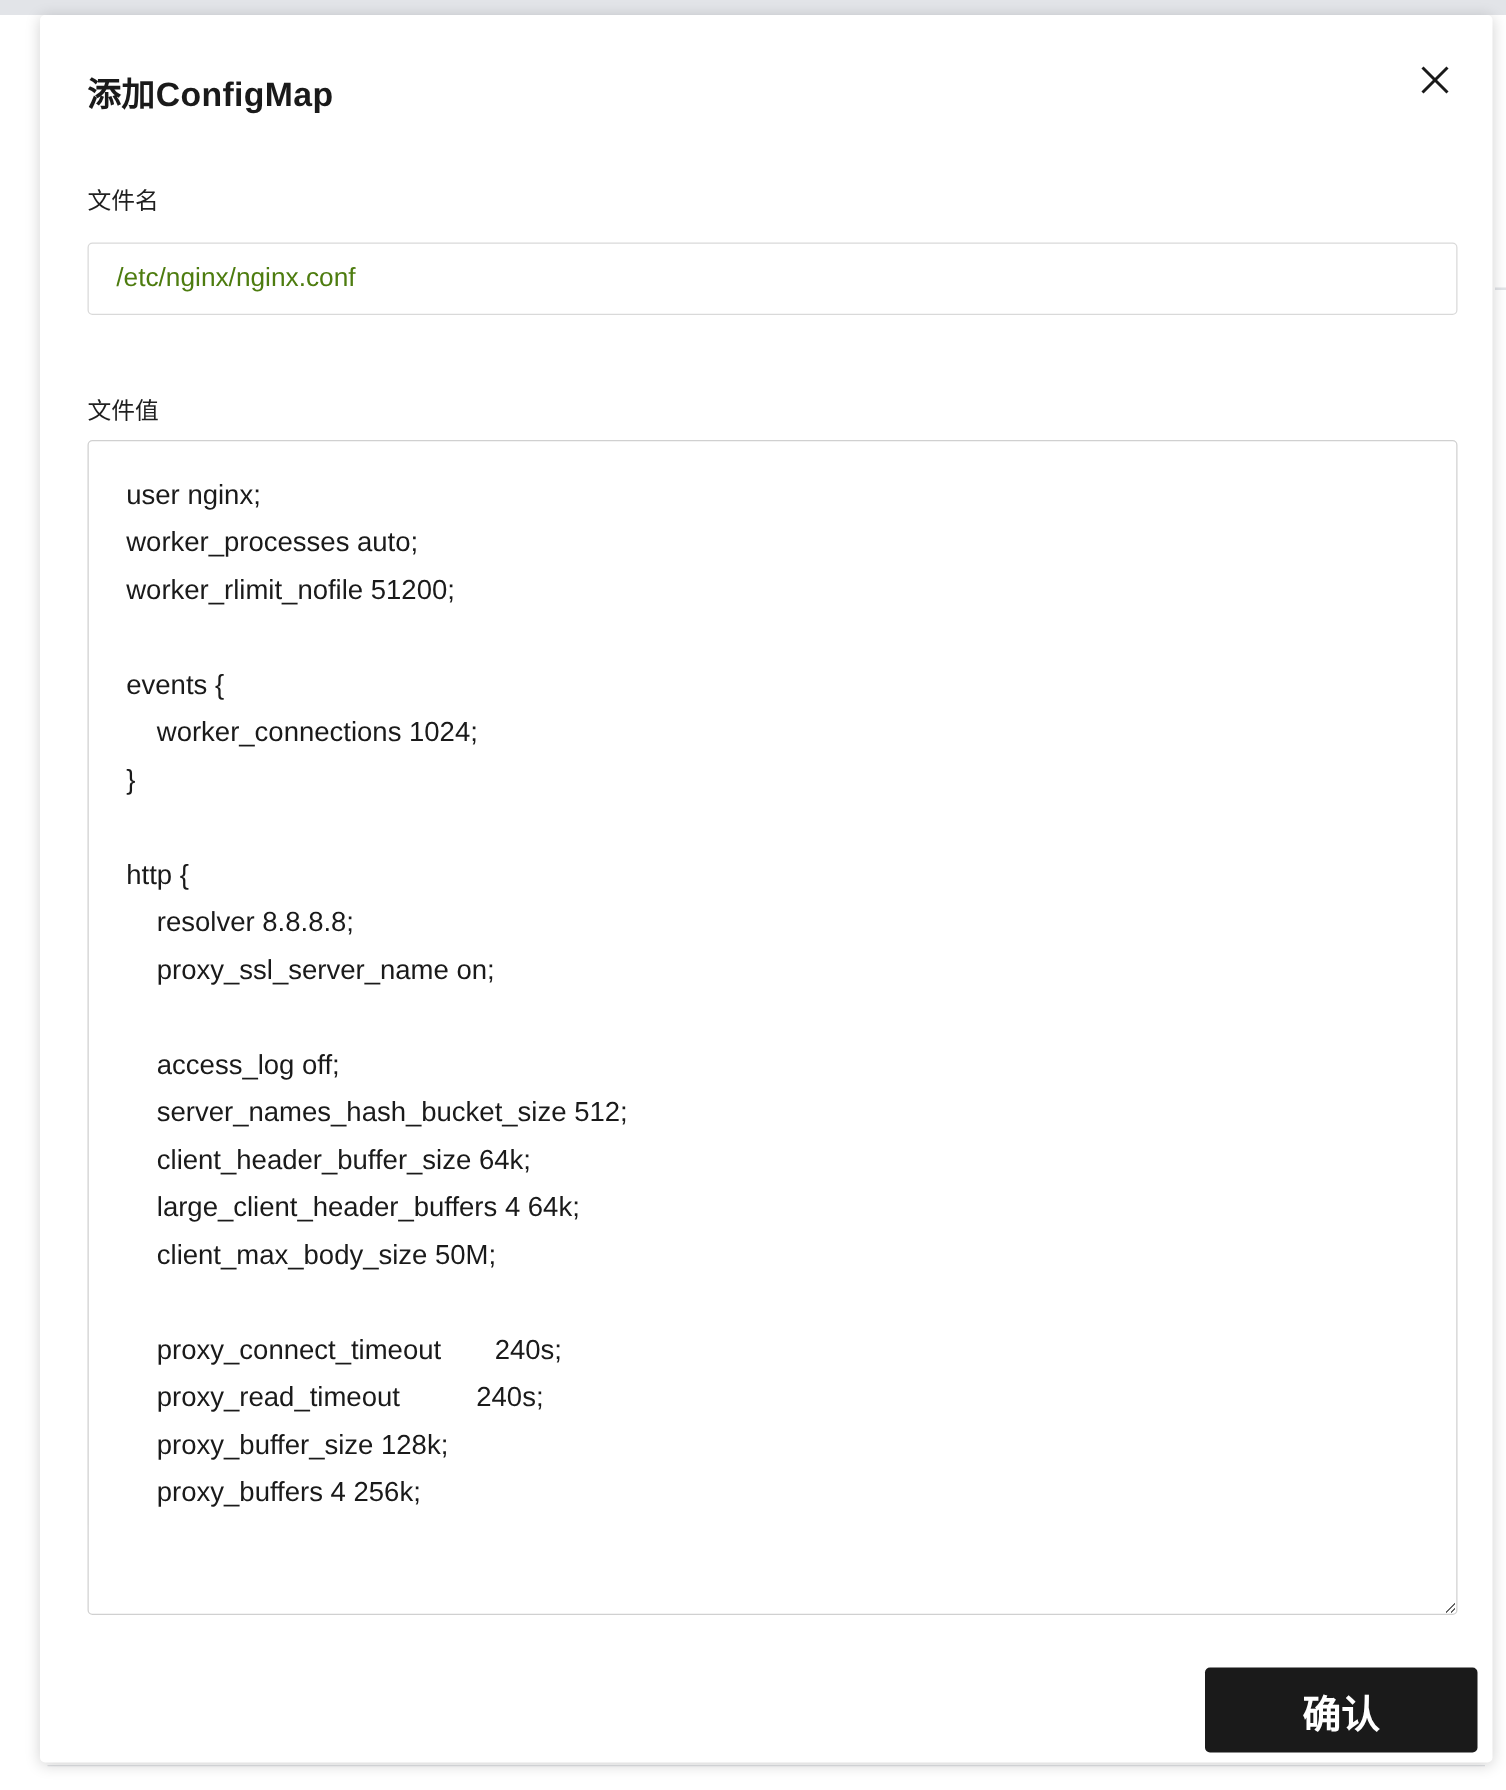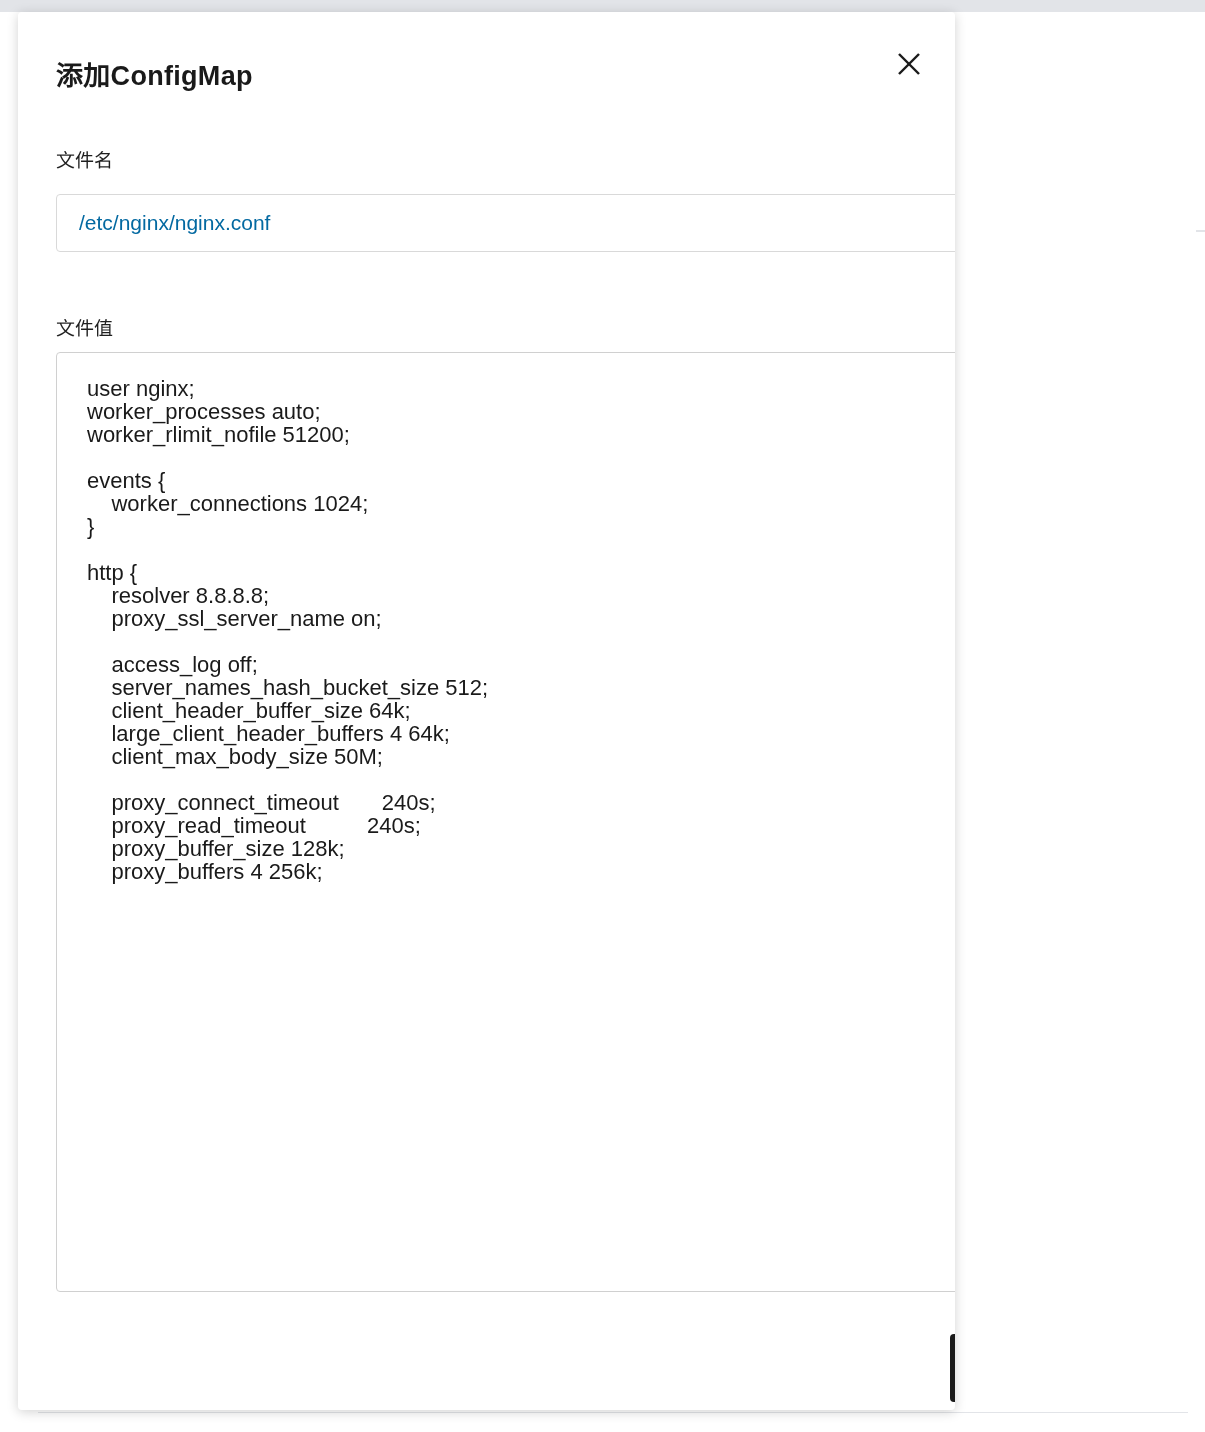--- a/index.html
+++ b/index.html
@@ -21,23 +21,23 @@
     inset: 0;
     background: #ffffff;
   }
   .backdrop-line {
     position: absolute;
     background: #e2e4e8;
   }
 
   .modal {
     position: absolute;
-    left: 18px;
+    left: 32px;
     top: 12px;
-    width: 937px;
+    width: 1162px;
     height: 1398px;
     background: #ffffff;
     border-radius: 4px;
     box-shadow: 0 2px 12px rgba(0,0,0,0.18);
     box-sizing: border-box;
     overflow: hidden;
   }
 
   .modal-title {
     position: absolute;
@@ -79,21 +79,21 @@
     left: 38px;
     top: 182px;
     width: 1096px;
     height: 58px;
     box-sizing: border-box;
     border: 1px solid #d9d9d9;
     border-radius: 4px;
     background: #ffffff;
     font-family: "Liberation Sans", sans-serif;
     font-size: 21px;
-    color: #0369a1;
+    color: #4d7c0f;
     padding: 0 22px;
     outline: none;
   }
   .text-input::placeholder { color: #b4b4b4; }
 
   .textarea-wrap {
     position: absolute;
     left: 38px;
     top: 340px;
     width: 1096px;
@@ -102,21 +102,21 @@
   .code-area {
     width: 100%;
     height: 100%;
     box-sizing: border-box;
     border: 1px solid #d0d0d0;
     border-radius: 4px;
     background: #ffffff;
     color: #1a1a1a;
     font-family: "Liberation Sans", sans-serif;
     font-size: 22px;
-    line-height: 23px;
+    line-height: 38px;
     padding: 24px 30px 18px 30px;
     resize: vertical;
     outline: none;
     white-space: pre;
     overflow: auto;
   }
   
   .code-area::-webkit-scrollbar {
     width: 12px;
   }

